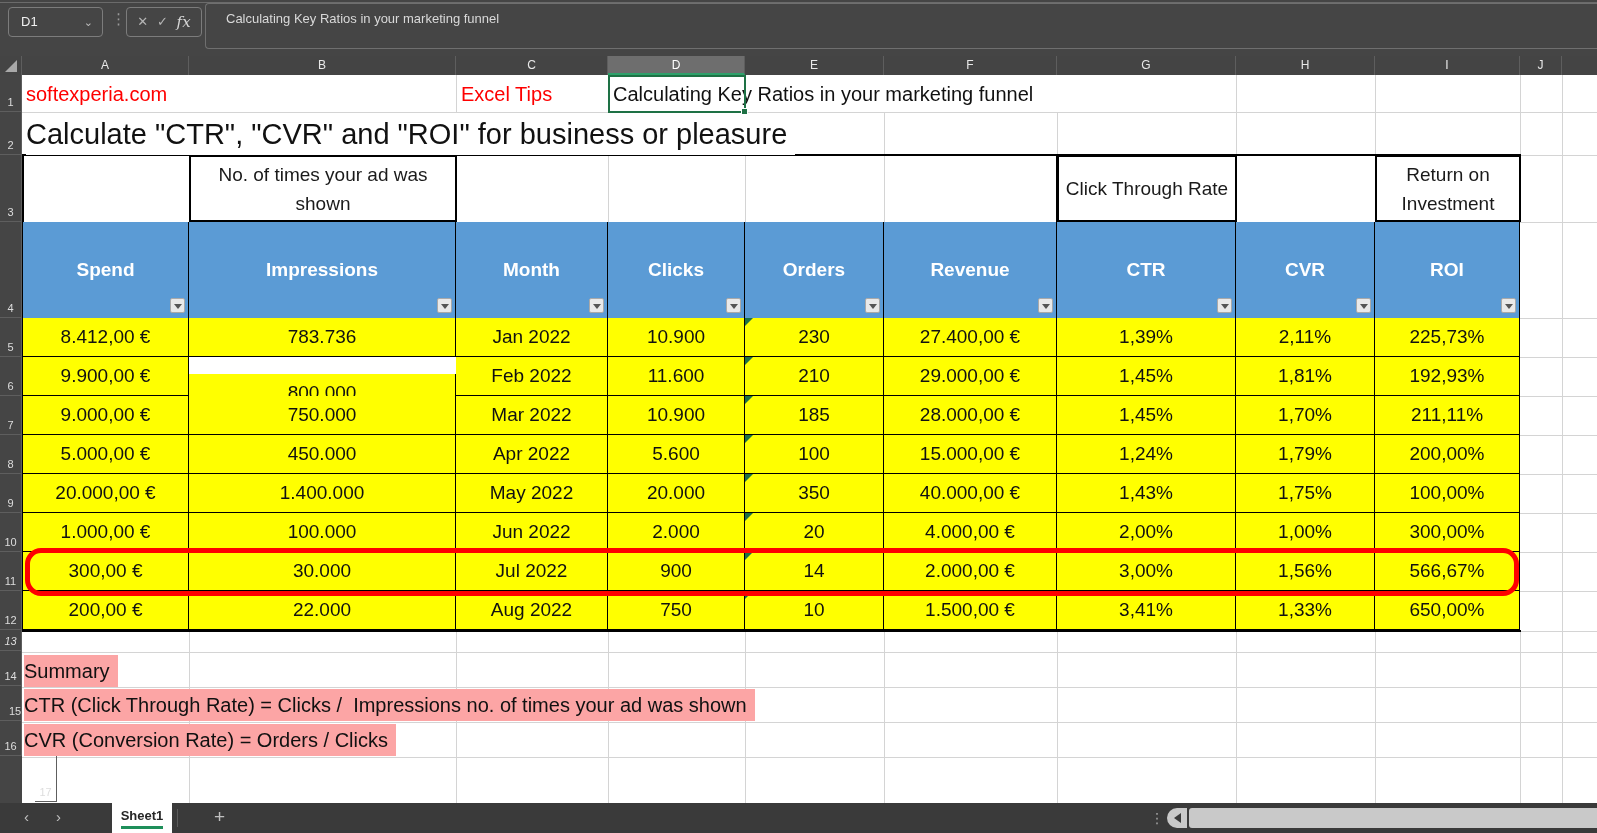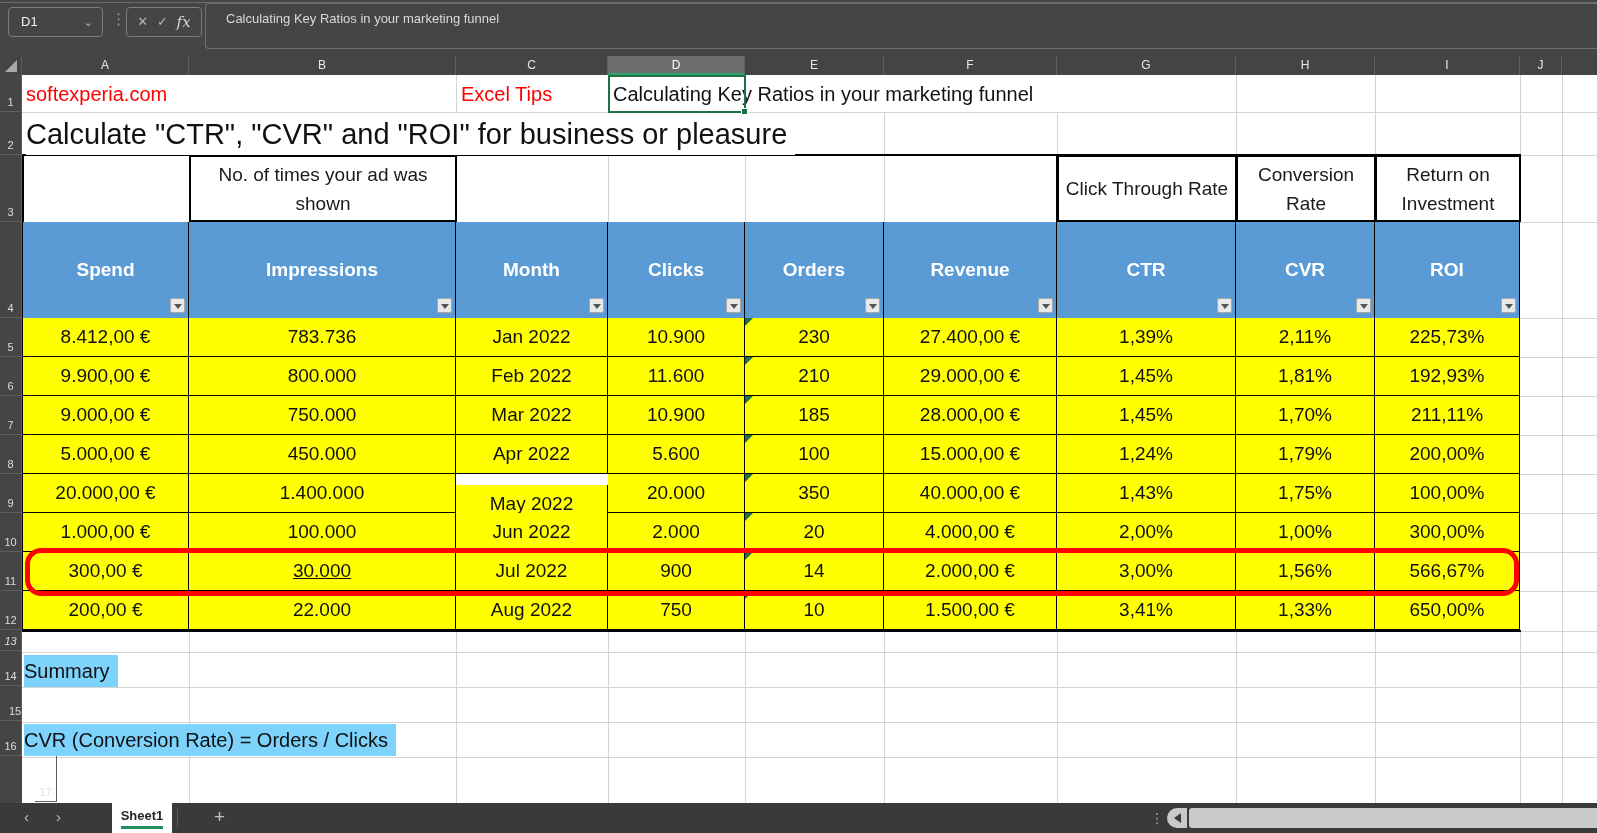--- a/index.html
+++ b/index.html
@@ -66,21 +66,21 @@
   .dcell { position:absolute; height:39px; background:var(--yellow); border-right:1px solid #000; border-bottom:1px solid #000;
     z-index:3; font-size:19px; line-height:38px; text-align:center; color:#111111; }
   .err-tri { position:absolute; left:0; top:0; width:0; height:0;
     border-top:8px solid #1e7145; border-right:8px solid transparent; }
 
   
   .red-box { position:absolute; left:25px; top:548px; width:1494px; height:48px; border:5px solid #fe0000;
     border-radius:16px; z-index:6; pointer-events:none; }
 
   
-  .sumtext { position:absolute; left:24px; z-index:3; background:#7dd3fc; white-space:pre;
+  .sumtext { position:absolute; left:24px; z-index:3; background:#fca5a5; white-space:pre;
     font-size:20px; color:#111111; padding-right:8px; }
 
   
   .bottombar { position:absolute; left:0; top:803px; width:1597px; height:30px; background:#3a3a3a; z-index:20; overflow:hidden; }
   .nav-arrow { position:absolute; top:0; height:30px; color:#c0c0c0; font-size:15px; line-height:28px; }
   .sheettab { position:absolute; left:112px; top:0; width:60px; height:30px; background:#ffffff;
     color:#262626; font-size:13px; font-weight:bold; text-align:center; line-height:26px; }
   .tab-underline { position:absolute; left:9px; right:9px; bottom:4px; height:3px; background:#1e8f5a; }
   .tab-sep { position:absolute; left:177px; top:6px; width:1px; height:18px; background:#5c5c5c; }
   .addsheet { position:absolute; left:214px; top:0; height:30px; color:#c0c0c0; font-size:19px; line-height:27px; }
@@ -196,21 +196,20 @@
   <div class="cell-text r1 red-text" style="left:461px;">Excel Tips</div>
   <div class="cell-text r1" style="left:613px; color:#111;">Calculating Key Ratios in your marketing funnel</div>
   <div class="sel-box">
     <div class="sel-handle"></div>
   </div>
 
   <div class="cell-text title2">Calculate "CTR", "CVR" and "ROI" for business or pleasure</div>
 
   <div class="hdr3" style="left:189px; width:268px; white-space:normal;">No. of times your ad was shown</div>
   <div class="hdr3" style="left:1057px; width:180px; white-space:normal;">Click Through Rate</div>
-  <div class="hdr3" style="left:1236px; width:140px; white-space:normal;">Conversion Rate</div>
   <div class="hdr3" style="left:1375px; width:146px; white-space:normal;">Return on Investment</div>
 
   <div id="tablegen">
       <div class="bluehdr" style="left: 22px; width: 167px; border-left: 1px solid rgb(0, 0, 0);">
         <span>Spend</span>
         <div class="filterbtn">
           <div class="tri"></div>
         </div>
       </div>
       <div class="bluehdr" style="left: 189px; width: 267px; border-left: none;">
@@ -264,21 +263,21 @@
       <div class="dcell" style="left: 22px; width: 167px; top: 318px; border-left: 1px solid rgb(0, 0, 0);">8.412,00 €</div>
       <div class="dcell" style="left: 189px; width: 267px; top: 318px; border-left: none;">783.736</div>
       <div class="dcell" style="left: 456px; width: 152px; top: 318px; border-left: none;">Jan 2022</div>
       <div class="dcell" style="left: 608px; width: 137px; top: 318px; border-left: none;">10.900</div>
       <div class="dcell" style="left: 745px; width: 139px; top: 318px; border-left: none;">230<div class="err-tri"></div></div>
       <div class="dcell" style="left: 884px; width: 173px; top: 318px; border-left: none;">27.400,00 €</div>
       <div class="dcell" style="left: 1057px; width: 179px; top: 318px; border-left: none;">1,39%</div>
       <div class="dcell" style="left: 1236px; width: 139px; top: 318px; border-left: none;">2,11%</div>
       <div class="dcell" style="left: 1375px; width: 145px; top: 318px; border-left: none;">225,73%</div>
       <div class="dcell" style="left: 22px; width: 167px; top: 357px; border-left: 1px solid rgb(0, 0, 0);">9.900,00 €</div>
-      <div class="dcell" style="left: 189px; width: 267px; top: 357px; border-left: none;">800.000</div>
+      <div class="dcell" style="left: 189px; width: 267px; top: 374px; border-left: none;">800.000</div>
       <div class="dcell" style="left: 456px; width: 152px; top: 357px; border-left: none;">Feb 2022</div>
       <div class="dcell" style="left: 608px; width: 137px; top: 357px; border-left: none;">11.600</div>
       <div class="dcell" style="left: 745px; width: 139px; top: 357px; border-left: none;">210<div class="err-tri"></div></div>
       <div class="dcell" style="left: 884px; width: 173px; top: 357px; border-left: none;">29.000,00 €</div>
       <div class="dcell" style="left: 1057px; width: 179px; top: 357px; border-left: none;">1,45%</div>
       <div class="dcell" style="left: 1236px; width: 139px; top: 357px; border-left: none;">1,81%</div>
       <div class="dcell" style="left: 1375px; width: 145px; top: 357px; border-left: none;">192,93%</div>
       <div class="dcell" style="left: 22px; width: 167px; top: 396px; border-left: 1px solid rgb(0, 0, 0);">9.000,00 €</div>
       <div class="dcell" style="left: 189px; width: 267px; top: 396px; border-left: none;">750.000</div>
       <div class="dcell" style="left: 456px; width: 152px; top: 396px; border-left: none;">Mar 2022</div>
@@ -292,38 +291,38 @@
       <div class="dcell" style="left: 189px; width: 267px; top: 435px; border-left: none;">450.000</div>
       <div class="dcell" style="left: 456px; width: 152px; top: 435px; border-left: none;">Apr 2022</div>
       <div class="dcell" style="left: 608px; width: 137px; top: 435px; border-left: none;">5.600</div>
       <div class="dcell" style="left: 745px; width: 139px; top: 435px; border-left: none;">100<div class="err-tri"></div></div>
       <div class="dcell" style="left: 884px; width: 173px; top: 435px; border-left: none;">15.000,00 €</div>
       <div class="dcell" style="left: 1057px; width: 179px; top: 435px; border-left: none;">1,24%</div>
       <div class="dcell" style="left: 1236px; width: 139px; top: 435px; border-left: none;">1,79%</div>
       <div class="dcell" style="left: 1375px; width: 145px; top: 435px; border-left: none;">200,00%</div>
       <div class="dcell" style="left: 22px; width: 167px; top: 474px; border-left: 1px solid rgb(0, 0, 0);">20.000,00 €</div>
       <div class="dcell" style="left: 189px; width: 267px; top: 474px; border-left: none;">1.400.000</div>
-      <div class="dcell" style="left: 456px; width: 152px; top: 474px; border-left: none; margin-top: 11px;">May 2022</div>
+      <div class="dcell" style="left: 456px; width: 152px; top: 474px; border-left: none;">May 2022</div>
       <div class="dcell" style="left: 608px; width: 137px; top: 474px; border-left: none;">20.000</div>
       <div class="dcell" style="left: 745px; width: 139px; top: 474px; border-left: none;">350<div class="err-tri"></div></div>
       <div class="dcell" style="left: 884px; width: 173px; top: 474px; border-left: none;">40.000,00 €</div>
       <div class="dcell" style="left: 1057px; width: 179px; top: 474px; border-left: none;">1,43%</div>
       <div class="dcell" style="left: 1236px; width: 139px; top: 474px; border-left: none;">1,75%</div>
       <div class="dcell" style="left: 1375px; width: 145px; top: 474px; border-left: none;">100,00%</div>
       <div class="dcell" style="left: 22px; width: 167px; top: 513px; border-left: 1px solid rgb(0, 0, 0);">1.000,00 €</div>
       <div class="dcell" style="left: 189px; width: 267px; top: 513px; border-left: none;">100.000</div>
       <div class="dcell" style="left: 456px; width: 152px; top: 513px; border-left: none;">Jun 2022</div>
       <div class="dcell" style="left: 608px; width: 137px; top: 513px; border-left: none;">2.000</div>
       <div class="dcell" style="left: 745px; width: 139px; top: 513px; border-left: none;">20<div class="err-tri"></div></div>
       <div class="dcell" style="left: 884px; width: 173px; top: 513px; border-left: none;">4.000,00 €</div>
       <div class="dcell" style="left: 1057px; width: 179px; top: 513px; border-left: none;">2,00%</div>
       <div class="dcell" style="left: 1236px; width: 139px; top: 513px; border-left: none;">1,00%</div>
       <div class="dcell" style="left: 1375px; width: 145px; top: 513px; border-left: none;">300,00%</div>
       <div class="dcell" style="left: 22px; width: 167px; top: 552px; border-left: 1px solid rgb(0, 0, 0);">300,00 €</div>
-      <div class="dcell" style="left: 189px; width: 267px; top: 552px; border-left: none; text-decoration: underline;">30.000</div>
+      <div class="dcell" style="left: 189px; width: 267px; top: 552px; border-left: none;">30.000</div>
       <div class="dcell" style="left: 456px; width: 152px; top: 552px; border-left: none;">Jul 2022</div>
       <div class="dcell" style="left: 608px; width: 137px; top: 552px; border-left: none;">900</div>
       <div class="dcell" style="left: 745px; width: 139px; top: 552px; border-left: none;">14<div class="err-tri"></div></div>
       <div class="dcell" style="left: 884px; width: 173px; top: 552px; border-left: none;">2.000,00 €</div>
       <div class="dcell" style="left: 1057px; width: 179px; top: 552px; border-left: none;">3,00%</div>
       <div class="dcell" style="left: 1236px; width: 139px; top: 552px; border-left: none;">1,56%</div>
       <div class="dcell" style="left: 1375px; width: 145px; top: 552px; border-left: none;">566,67%</div>
       <div class="dcell" style="left: 22px; width: 167px; top: 591px; border-left: 1px solid rgb(0, 0, 0);">200,00 €</div>
       <div class="dcell" style="left: 189px; width: 267px; top: 591px; border-left: none;">22.000</div>
       <div class="dcell" style="left: 456px; width: 152px; top: 591px; border-left: none;">Aug 2022</div>
@@ -331,20 +330,21 @@
       <div class="dcell" style="left: 745px; width: 139px; top: 591px; border-left: none;">10<div class="err-tri"></div></div>
       <div class="dcell" style="left: 884px; width: 173px; top: 591px; border-left: none;">1.500,00 €</div>
       <div class="dcell" style="left: 1057px; width: 179px; top: 591px; border-left: none;">3,41%</div>
       <div class="dcell" style="left: 1236px; width: 139px; top: 591px; border-left: none;">1,33%</div>
       <div class="dcell" style="left: 1375px; width: 145px; top: 591px; border-left: none;">650,00%</div>
     </div>
 
   <div class="red-box"></div>
 
   <div class="sumtext" style="top:655px; line-height:32px;">Summary</div>
+  <div class="sumtext" style="top:689px; line-height:32px;">CTR (Click Through Rate) = Clicks /  Impressions no. of times your ad was shown</div>
   <div class="sumtext" style="top:724px; line-height:32px;">CVR (Conversion Rate) = Orders / Clicks</div>
 
   <div class="bottombar">
     <div class="nav-arrow" style="left:24px;">‹</div>
     <div class="nav-arrow" style="left:56px;">›</div>
     <div class="sheettab">
       <span>Sheet1</span>
       <div class="tab-underline"></div>
     </div>
     <div class="tab-sep"></div>

